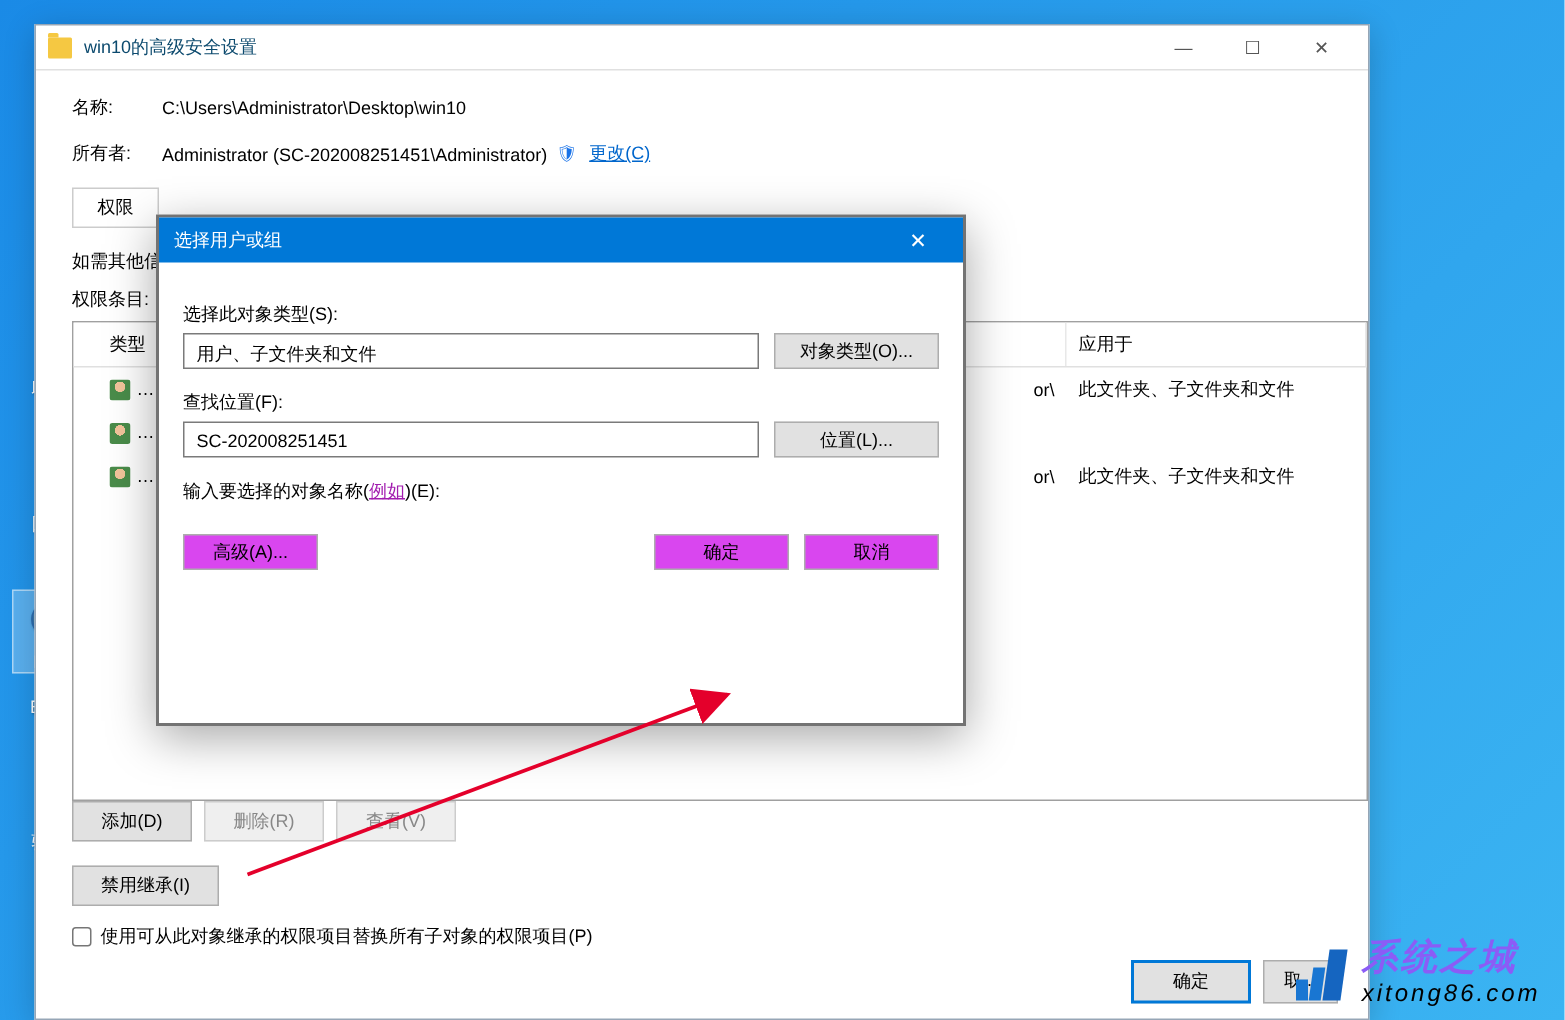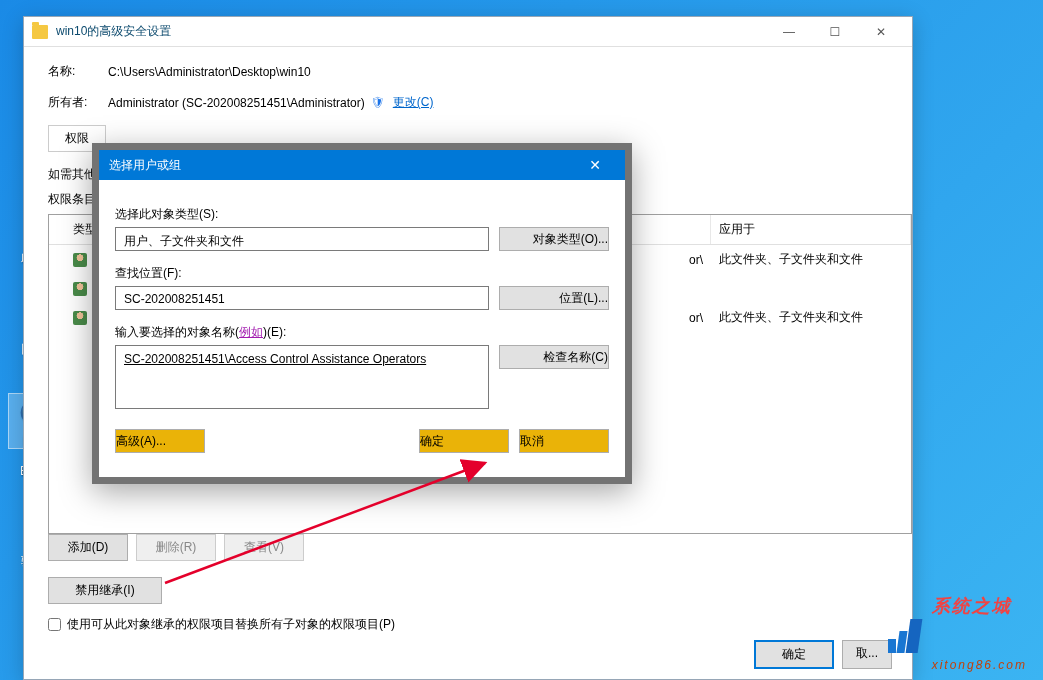--- a/index.html
+++ b/index.html
@@ -44,44 +44,44 @@
 .btn { padding: 4px 0; border: 1px solid #adadad; background: #e1e1e1; width: 80px; text-align: center; cursor: pointer; }
 .btn.disabled { color: #888; border-color: #ccc; background: #efefef; cursor: default; }
 .btn.primary-blue { border: 2px solid #0078d7; }
 
 .disable-inherit { margin-top: 16px; }
 .checkbox-row { margin-top: 12px; display: flex; align-items: center; }
 .checkbox-row input { margin-right: 6px; }
 
 .footer-btns { position: absolute; bottom: 10px; right: 20px; display: flex; gap: 8px; }
 
-.modal { position: absolute; left: 92px; top: 143px; width: 540px; height: 341px; background: #fff; border: 7px solid #737373; box-shadow: 0 8px 30px rgba(0,0,0,0.35); }
+.modal { position: absolute; left: 104px; top: 143px; width: 540px; height: 341px; background: #fff; border: 2px solid #737373; box-shadow: 0 8px 30px rgba(0,0,0,0.35); }
 .modal-titlebar { height: 30px; background: #0078d7; color: #fff; display: flex; align-items: center; padding: 0 10px; }
 .modal-titlebar .close { margin-left: auto; width: 40px; height: 30px; display: flex; align-items: center; justify-content: center; cursor: pointer; font-size: 14px; }
 .modal-body { padding: 26px 16px; }
 .field-label { color: #000; margin-bottom: 4px; }
 .field-row { display: flex; gap: 10px; margin-bottom: 14px; }
 .field-input { flex: 1; border: 1px solid #7a7a7a; padding: 5px 8px; background: #fff; height: 24px; }
 .field-textarea { flex: 1; border: 1px solid #7a7a7a; padding: 6px 8px; background: #fff; height: 64px; resize: none; font-family: inherit; }
-.side-btn { width: 110px; border: 1px solid #adadad; background: #e1e1e1; text-align: right; height: 24px; line-height: 22px; cursor: pointer; }
+.side-btn { width: 110px; border: 1px solid #adadad; background: #e1e1e1; text-align: center; height: 24px; line-height: 22px; cursor: pointer; }
 .link-blue { color: #a21caf; text-decoration: underline; }
 
 .modal-footer { display: flex; gap: 10px; margin-top: 20px; }
 .modal-footer .spacer { flex: 1; }
-.modal-btn { width: 90px; height: 24px; border: 1px solid #adadad; background: #eab308; line-height: 22px; cursor: pointer; }
+.modal-btn { width: 90px; height: 24px; border: 1px solid #adadad; background: #d946ef; text-align: center; line-height: 22px; cursor: pointer; }
 
 .watermark { position: absolute; right: 16px; bottom: 8px; display: flex; align-items: center; gap: 8px; }
 .watermark .logo-icon { width: 40px; height: 40px; position: relative; }
 .watermark .logo-icon .bar { position:absolute; bottom:0; background:#1976d2; }
 .watermark .bar.b1 { left:4px; width:8px; height:14px; }
 .watermark .bar.b2 { left:14px; width:8px; height:22px; transform: skewX(-8deg);}
 .watermark .bar.b3 { left:24px; width:12px; height:34px; background:#1565c0; transform: skewX(-8deg);}
 .watermark .text-col { display:flex; flex-direction:column; }
-.watermark .cn { font-size: 18px; font-weight: bold; color: #ef4444; letter-spacing: 2px; font-style: italic; }
-.watermark .en { font-size: 12px; color: #c2410c; letter-spacing: 2px; font-style: italic; margin-top: 40px; }
+.watermark .cn { font-size: 24px; font-weight: bold; color: #8b5cf6; letter-spacing: 2px; font-style: italic; }
+.watermark .en { font-size: 16px; color: #000000; letter-spacing: 2px; font-style: italic; }
 
 .red-arrow { position: absolute; left: 155px; top: 453px; pointer-events: none; }
 </style>
 </head>
 <body>
 
 <div class="desktop-icons">
   <div class="desktop-icon">
       <div class="icon-box">📁</div>
       <span>12.</span>
@@ -156,21 +156,21 @@
         <div class="c-applies">此文件夹、子文件夹和文件</div>
       </div>
     </div>
 
     <div class="btn-row">
       <div class="btn">添加(D)</div>
       <div class="btn disabled">删除(R)</div>
       <div class="btn disabled">查看(V)</div>
     </div>
     <div class="disable-inherit">
-      <div class="btn" style="width:114px">禁用继承(I)</div>
+      <div class="btn" style="width:98px">禁用继承(I)</div>
     </div>
     <div class="checkbox-row">
       <input type="checkbox" style="">
       <span>使用可从此对象继承的权限项目替换所有子对象的权限项目(P)</span>
     </div>
   </div>
   <div class="footer-btns">
     <div class="btn primary-blue">确定</div>
     <div class="btn" style="width:50px">取...</div>
   </div>
@@ -189,24 +189,20 @@
     </div>
 
     <div class="field-label">查找位置(F):</div>
     <div class="field-row">
       <div class="field-input">SC-202008251451</div>
       <div class="side-btn">位置(L)...</div>
     </div>
 
     <div class="field-label">
       <span>输入要选择的对象名称(</span><span class="link-blue">例如</span><span>)(E):</span>
-    </div>
-    <div class="field-row">
-      <div class="field-textarea"><span style="text-decoration:underline">SC-202008251451\Access Control Assistance Operators</span></div>
-      <div class="side-btn" style="align-self:flex-start">检查名称(C)</div>
     </div>
 
     <div class="modal-footer">
       <div class="modal-btn">高级(A)...</div>
       <div class="spacer"></div>
       <div class="modal-btn">确定</div>
       <div class="modal-btn">取消</div>
     </div>
   </div>
 </div>

